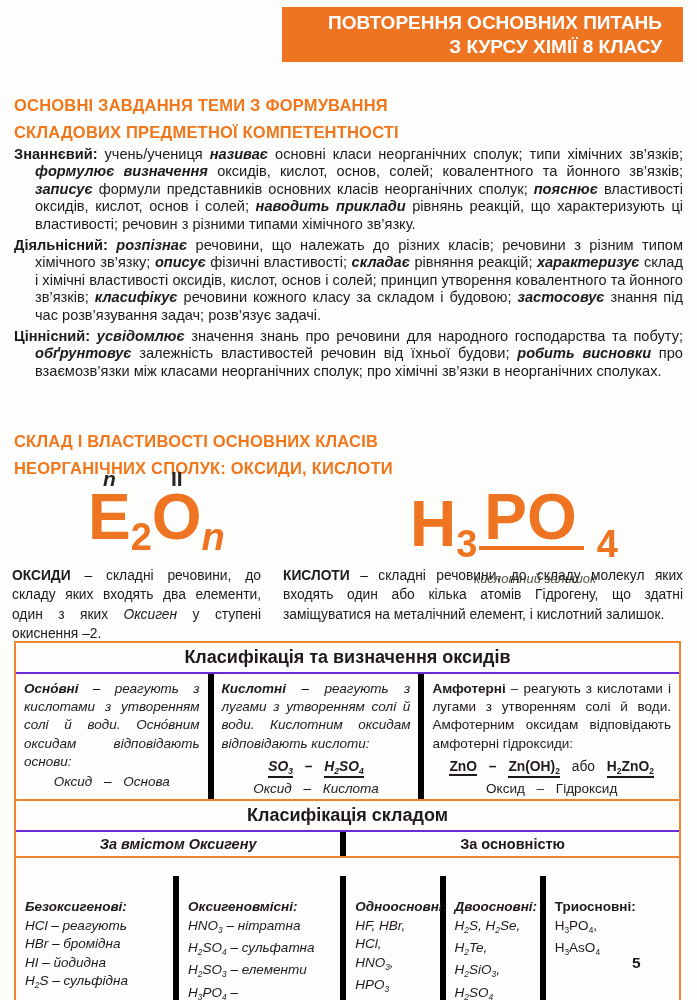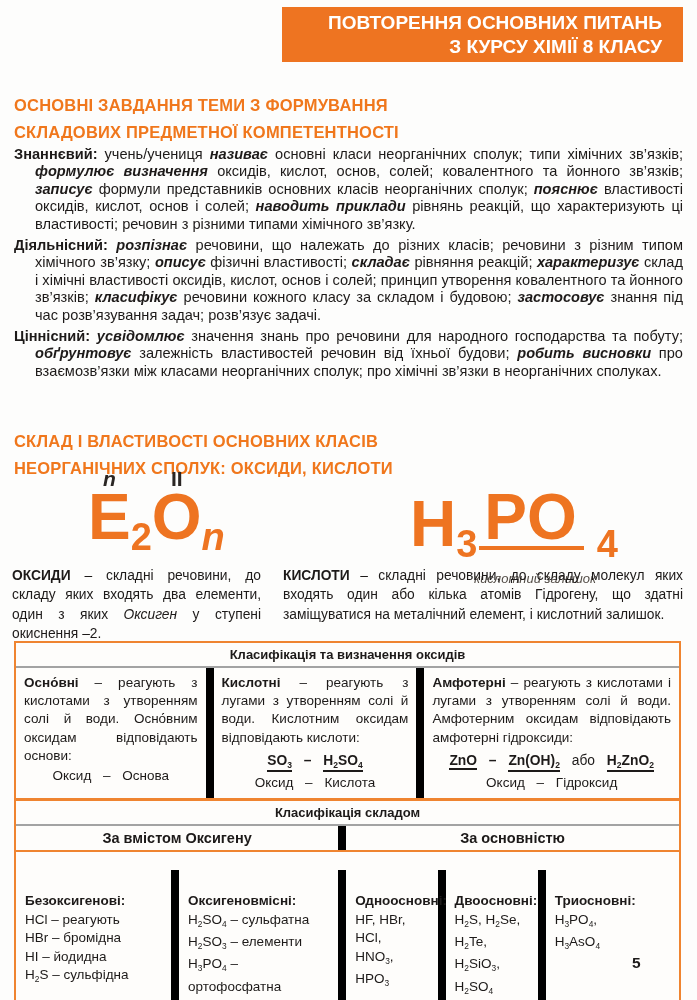--- a/index.html
+++ b/index.html
@@ -50,26 +50,26 @@
   }
   
   .def{position:absolute;margin:0;font-size:13.8px;line-height:19.4px;text-align:justify;}
   #def-ox{left:12px;top:566px;width:249px;}
   #def-ac{left:283px;top:566px;width:400px;}
   
   .tbl{position:absolute;left:14px;width:667px;box-sizing:border-box;border:2px solid #ef8430;background:#fefdfb;}
   #tbl-ox{top:641px;}
   #tbl-ac{top:799px;}
   .tbl-title{
-    text-align:center;font-weight:bold;font-size:13px;padding:4px 24px;
-    border-bottom:2px solid #a3a3a3;
+    text-align:center;font-weight:bold;font-size:18px;padding:4px 24px;
+    border-bottom:2px solid #6d28d9;
   }
   .tbl-row{display:flex;align-items:stretch;}
   .tbl-row > div{box-sizing:border-box;}
-  .vline{border-right:8px solid #000000;}
+  .vline{border-right:6px solid #000000;font-style:italic;}
   .ox-col{width:31.8%;padding:6px 8px;font-size:13.5px;line-height:18.2px;}
   .ox-col.c0{width:29.8%;}
   .ox-col.c2{width:38.4%;}
   .cell-text{margin:0;text-align:justify;}
   .fline{text-align:center;margin-top:5px;word-spacing:8px;font-size:13.8px;}
   .llabel{text-align:center;margin-top:2px;word-spacing:8px;}
   .grp-head{display:flex;border-bottom:2px solid #ef8430;font-weight:bold;font-size:14.5px;}
   .grp-head > div{padding:4px 18px;text-align:center;box-sizing:border-box;}
   .gh-left{width:49.8%;}
   .gh-right{width:50.2%;}
@@ -164,20 +164,21 @@
         <div>
             <div><span>HCl – реагують</span></div>
             <div><span>HBr – бромідна</span></div>
             <div><span>HI – йодидна</span></div>
             <div><span>H</span><span class="sub">2</span><span>S – сульфідна</span></div>
           </div>
       </div>
       <div class="ac-col ac1 vline">
         <div class="cell-title">Оксигеновмісні:</div>
         <div>
+            <div><span>HNO</span><span class="sub">3</span><span> – нітратна</span></div>
             <div><span>H</span><span class="sub">2</span><span>SO</span><span class="sub">4</span><span> – сульфатна</span></div>
             <div><span>H</span><span class="sub">2</span><span>SO</span><span class="sub">3</span><span> – елементи</span></div>
             <div><span>H</span><span class="sub">3</span><span>PO</span><span class="sub">4</span><span> – ортофосфатна</span></div>
           </div>
       </div>
       <div class="ac-col ac2 vline">
         <div class="cell-title">Одноосновні:</div>
         <div>
             <div><span>HF, HBr, HCl,</span></div>
             <div><span>HNO</span><span class="sub">3</span><span>, HPO</span><span class="sub">3</span></div>

